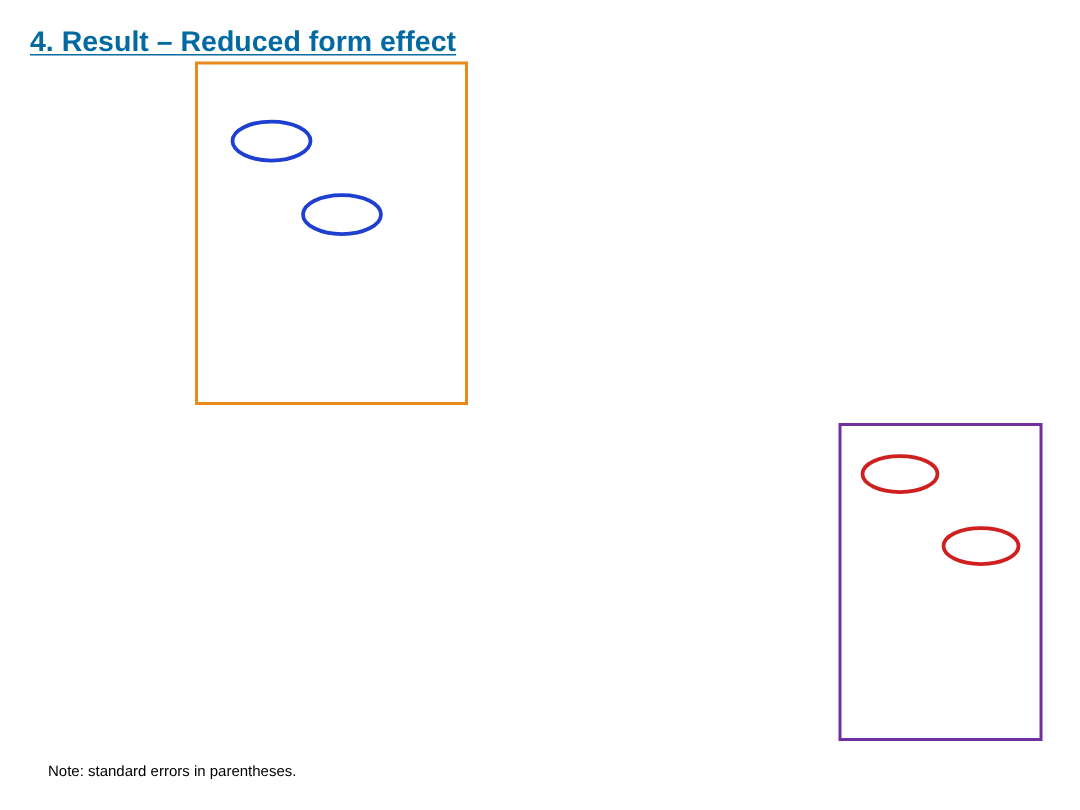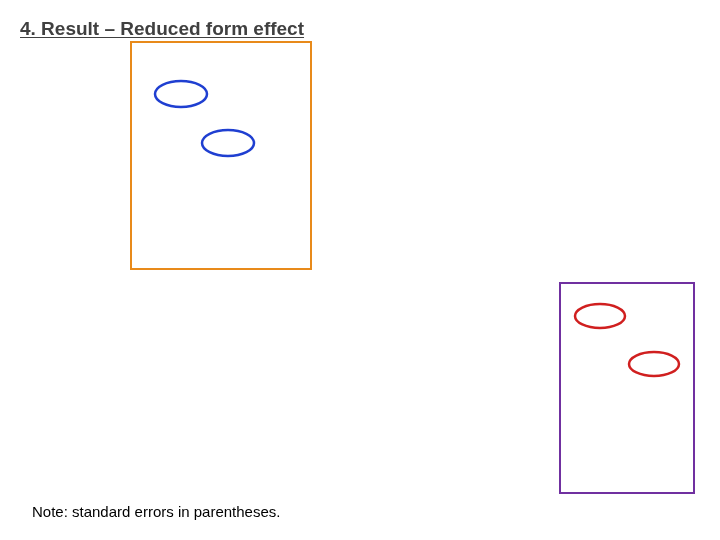--- a/index.html
+++ b/index.html
@@ -9,29 +9,29 @@
       font-family: Arial, Helvetica, sans-serif;
       position: relative;
       overflow: hidden;
     }
     .title {
       position: absolute;
       left: 20px;
       top: 18px;
       font-size: 19px;
       font-weight: bold;
-      color: #404040;
+      color: #0369a1;
       text-decoration: underline;
       text-underline-offset: 2px;
     }
     .footnote {
       position: absolute;
       left: 32px;
       bottom: 20px;
-      font-size: 15px;
+      font-size: 10px;
       color: #000;
     }
     .canvas {
       position: absolute;
       inset: 0;
     }
   </style>
 </head>
 <body>
 

